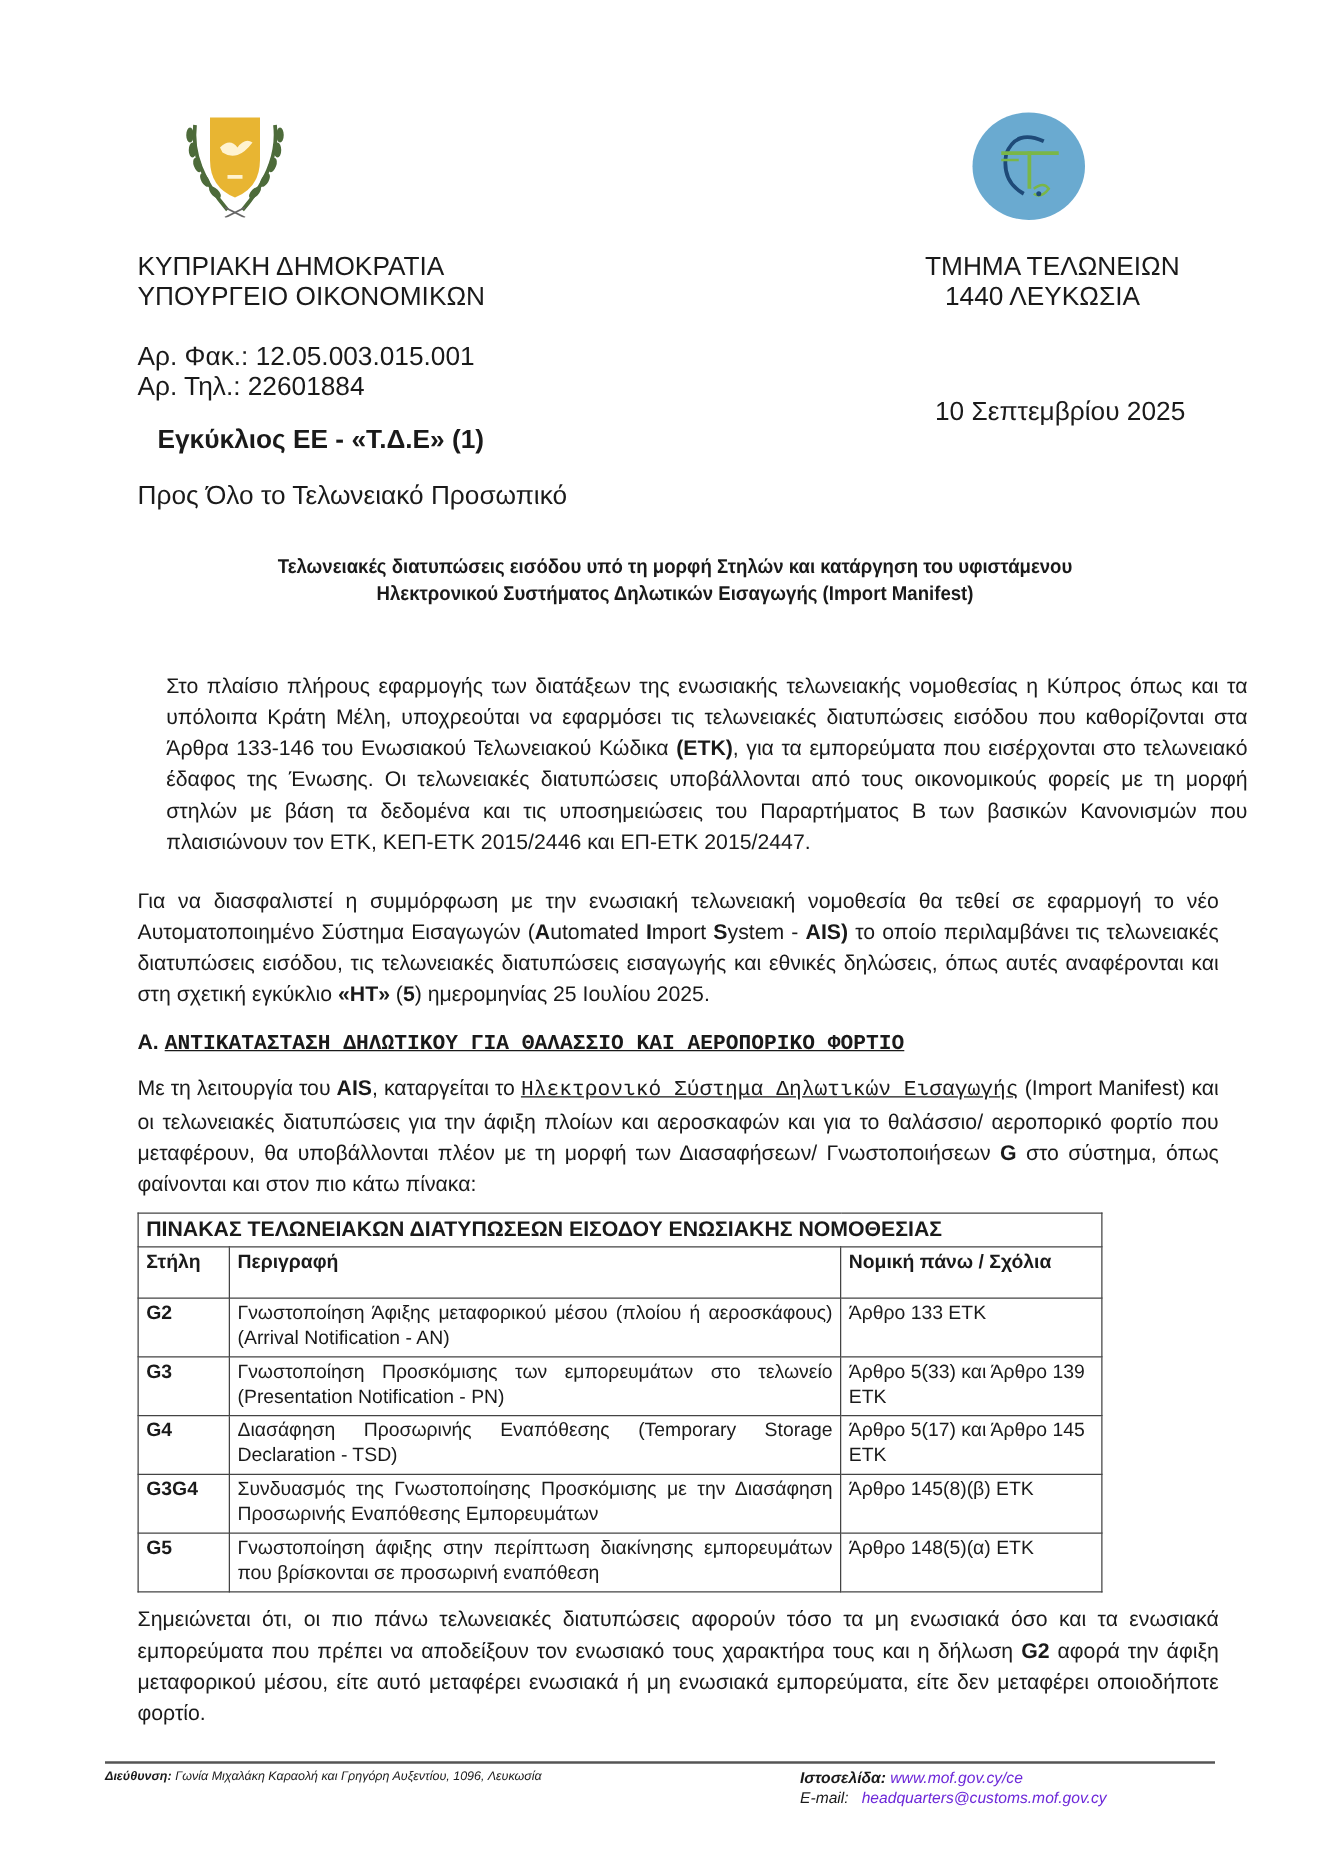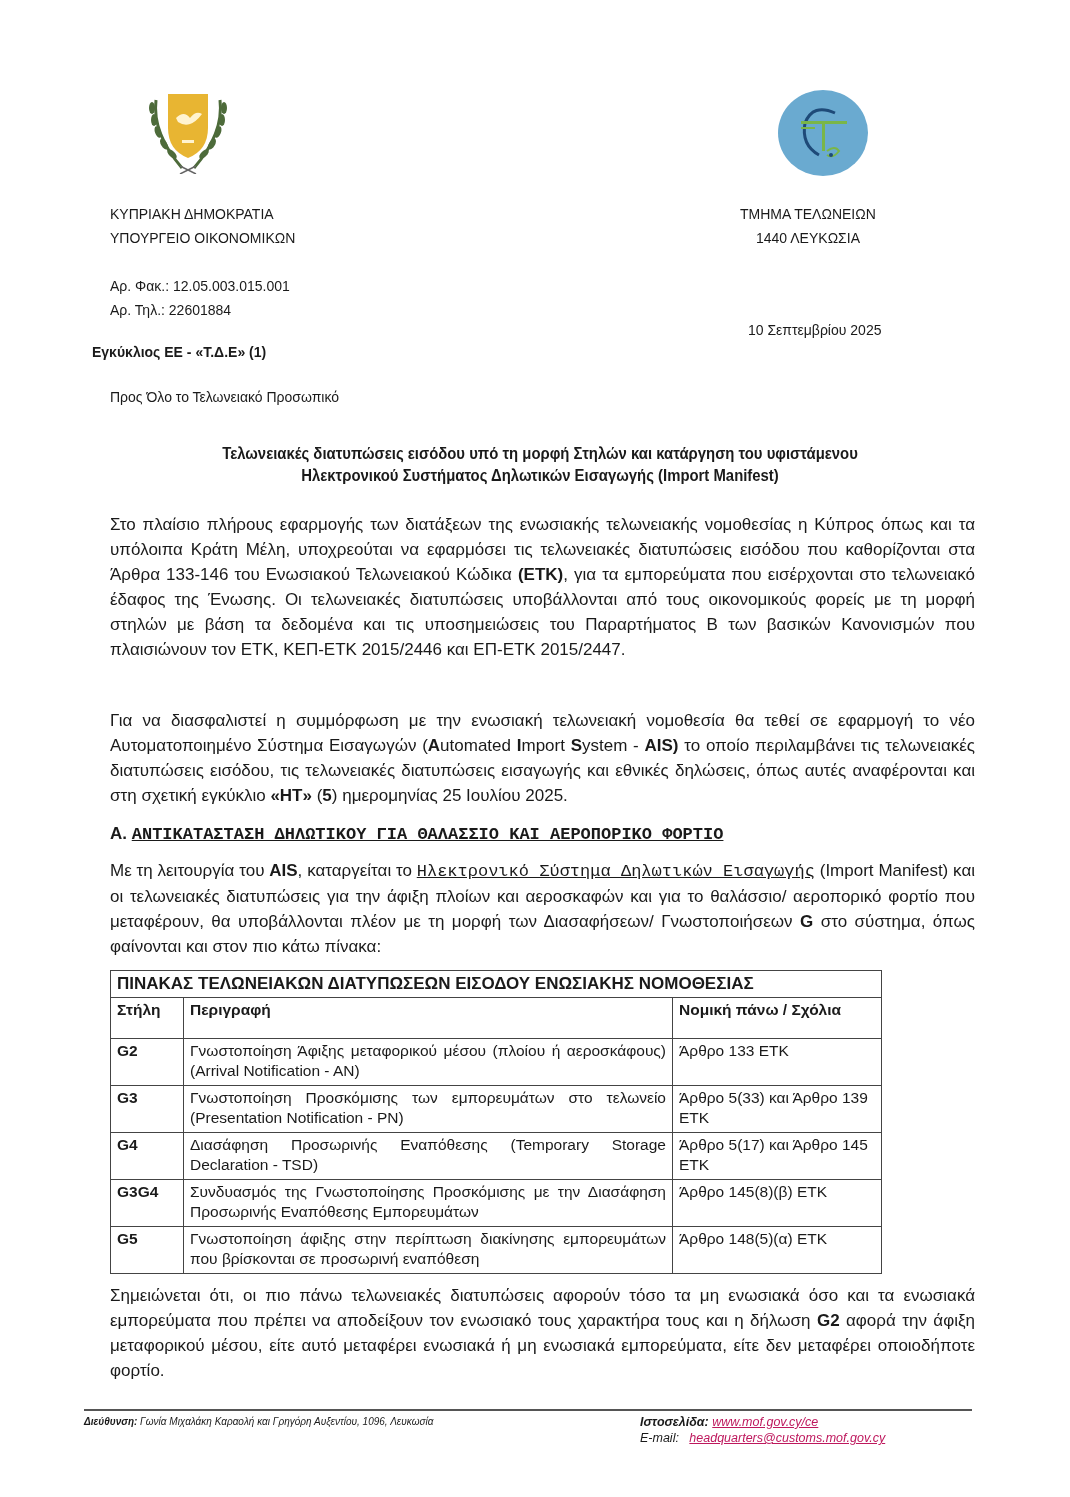--- a/index.html
+++ b/index.html
@@ -1,66 +1,66 @@
 <!DOCTYPE html>
 <html><head>
 <meta charset="utf-8">
 <style>
   html, body { margin: 0; padding: 0; background: #ffffff; }
   body {
     width: 1070px; height: 1497px; position: relative; overflow: hidden;
     font-family: "Liberation Sans", sans-serif; color: #1a1a1a;
   }
   .abs { position: absolute; }
-  .t16 { font-size: 14px; line-height: 24px; }
+  .t16 { font-size: 21px; line-height: 24px; }
   b { font-weight: bold; }
   .u { text-decoration: underline; font-family: Liberation Mono, monospace; }
 
   #coat { left: 138px; top: 88px; width: 100px; height: 86px; }
   #customs-logo { left: 777px; top: 89px; width: 92px; height: 88px; }
 
   #left-header { left: 110px; top: 202px; }
   #right-header { left: 740px; top: 202px; }
   #file-ref { left: 110px; top: 274px; }
   #date { left: 748px; top: 318px; }
-  #circular { left: 92px; top: 340px; font-weight: bold; }
+  #circular { left: 126px; top: 340px; font-weight: bold; }
   #recipient { left: 110px; top: 385px; }
 
   #title {
     left: 100px; top: 443px; width: 880px; text-align: center;
     font-weight: bold; font-size: 16px; line-height: 22px;
     transform: scaleX(0.93); transform-origin: center;
   }
 
   .para {
     left: 110px; width: 865px; font-size: 17px; line-height: 25px;
     text-align: justify;
   }
-  #p1 { top: 512px; }
+  #p1 { top: 536px; margin-left: 23px; }
   #p2 { top: 708px; }
   #section-a { left: 110px; top: 821px; font-size: 17px; font-weight: bold; line-height: 25px; }
   #p3 { top: 858px; }
 
   #table {
     left: 110px; top: 970px; width: 772px; border-collapse: collapse;
     font-size: 15.5px; line-height: 20px;
   }
   #table td, #table th { border: 1.5px solid #444; vertical-align: top; padding: 2px 6px 4px 6px; text-align: left; }
   #table .caption-cell { font-weight: bold; font-size: 17px; padding: 3px 6px; }
   #table th { font-weight: bold; height: 34px; }
   #table td.code { font-weight: bold; width: 60px; }
   #table td.desc { width: 476px; text-align: justify; }
   #table tr.row td { height: 40px; }
 
   #p4 { top: 1283px; }
 
   #footer-rule { left: 84px; top: 1409px; width: 888px; height: 2px; background: #555; }
   #footer-left { left: 84px; top: 1414px; font-size: 10px; line-height: 16px; font-style: italic; }
   #footer-right { left: 640px; top: 1414px; font-size: 12.5px; line-height: 16px; font-style: italic; }
-  .link { color: #be185d; text-decoration: underline; }
+  .link { color: #6d28d9; }
 </style>
 </head>
 <body>
 
 <div id="coat" class="abs">
   <svg width="100" height="86" viewBox="0 0 100 86">
     <path d="M30 6 L70 6 L70 40 Q70 62 50 70 Q30 62 30 40 Z" fill="#e8b532"></path>
     <path d="M38 30 Q46 22 52 30 Q58 22 64 26 Q58 34 52 36 Q46 38 40 34 Z" fill="#fff3d0"></path>
     <rect x="44" y="52" width="12" height="3" fill="#fff3d0"></rect>
     <g stroke="#4d6b3a" stroke-width="3" fill="none">

